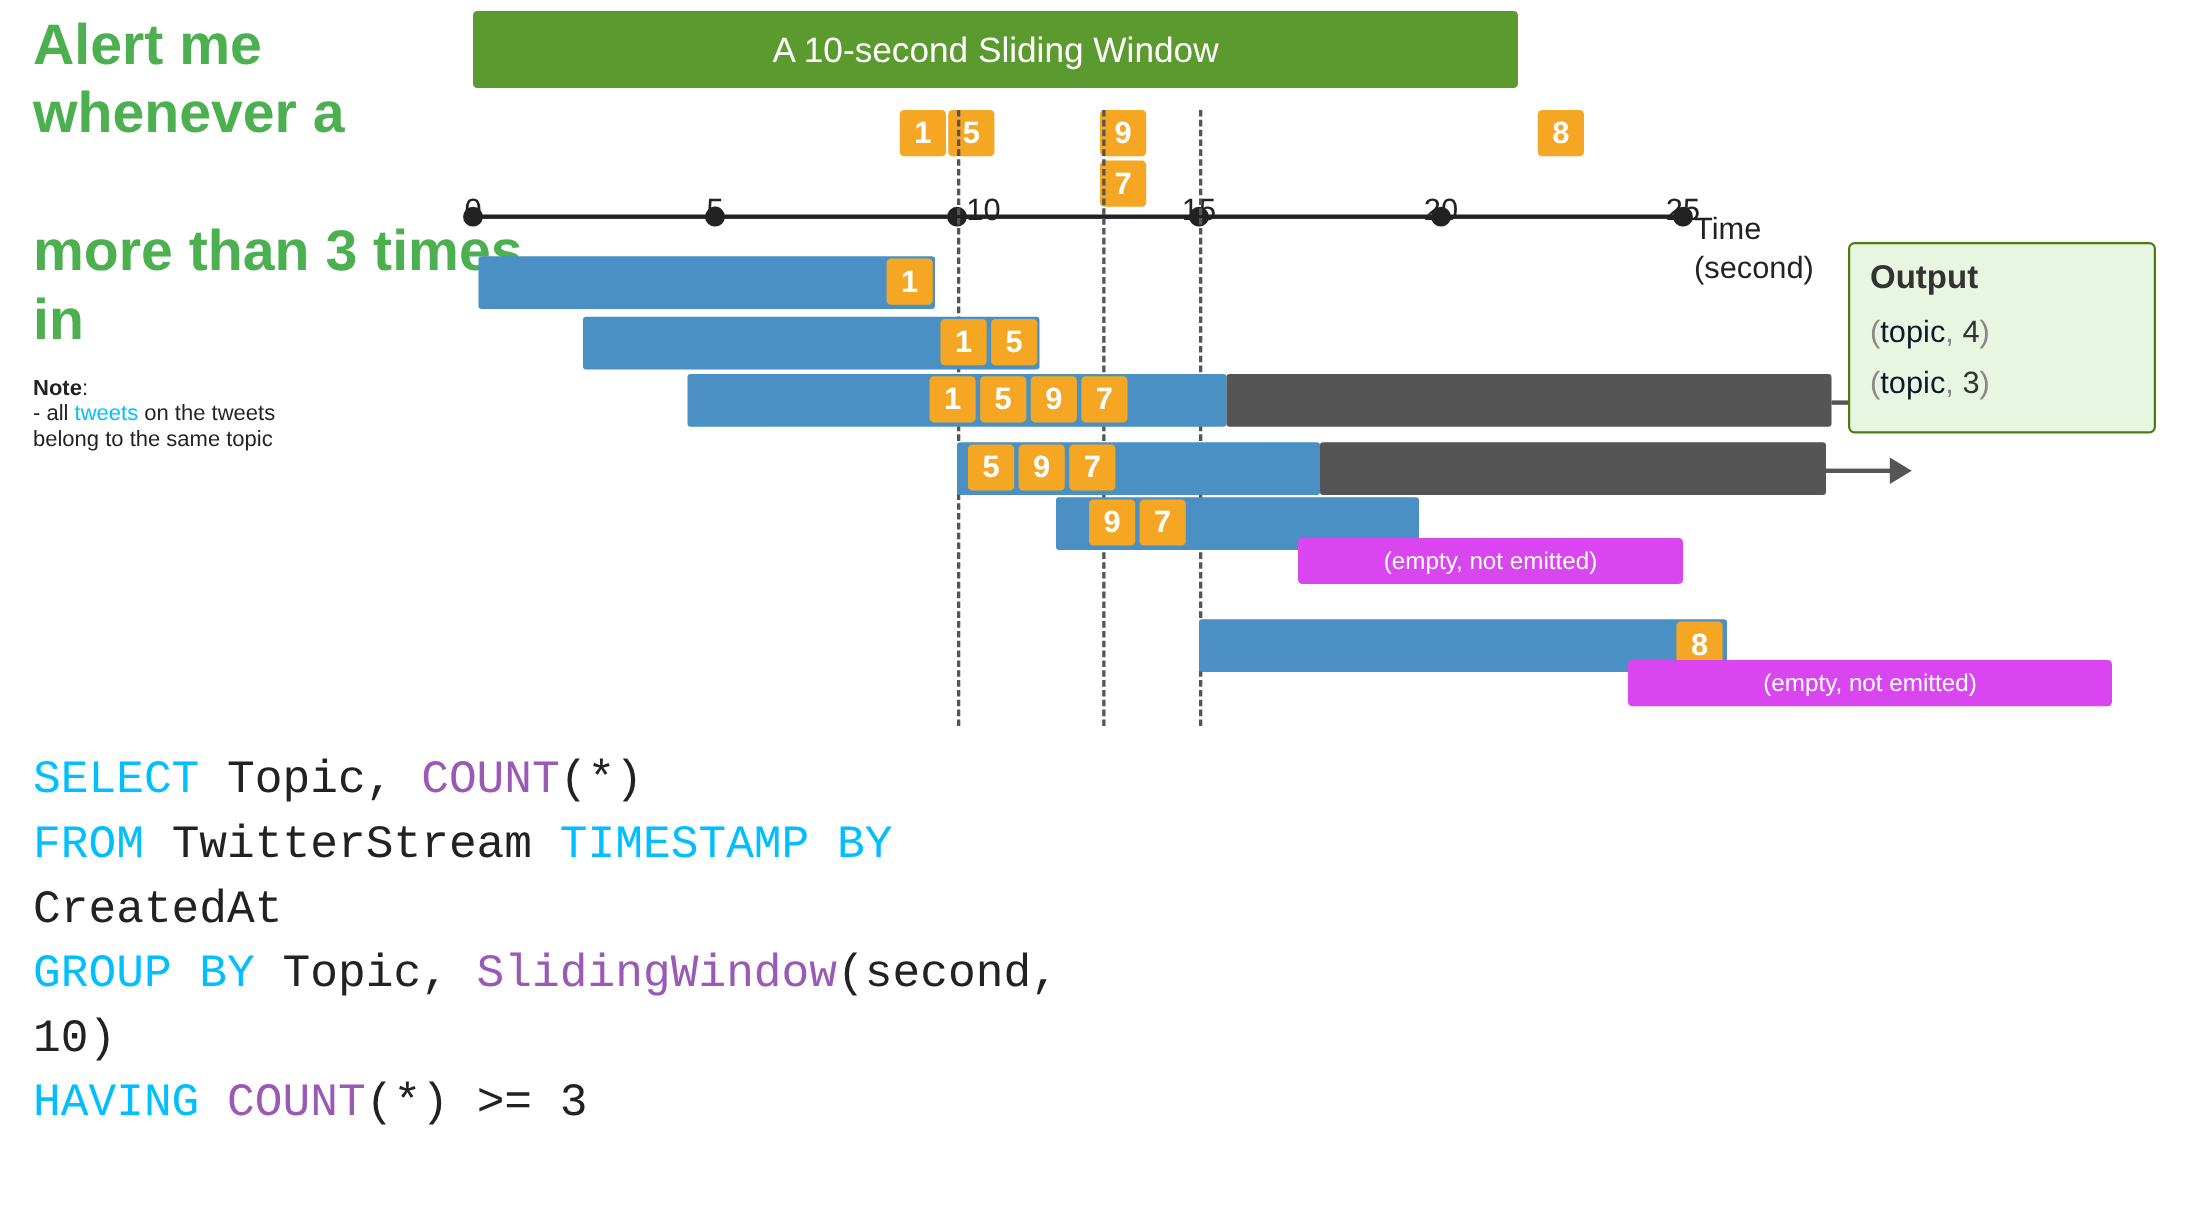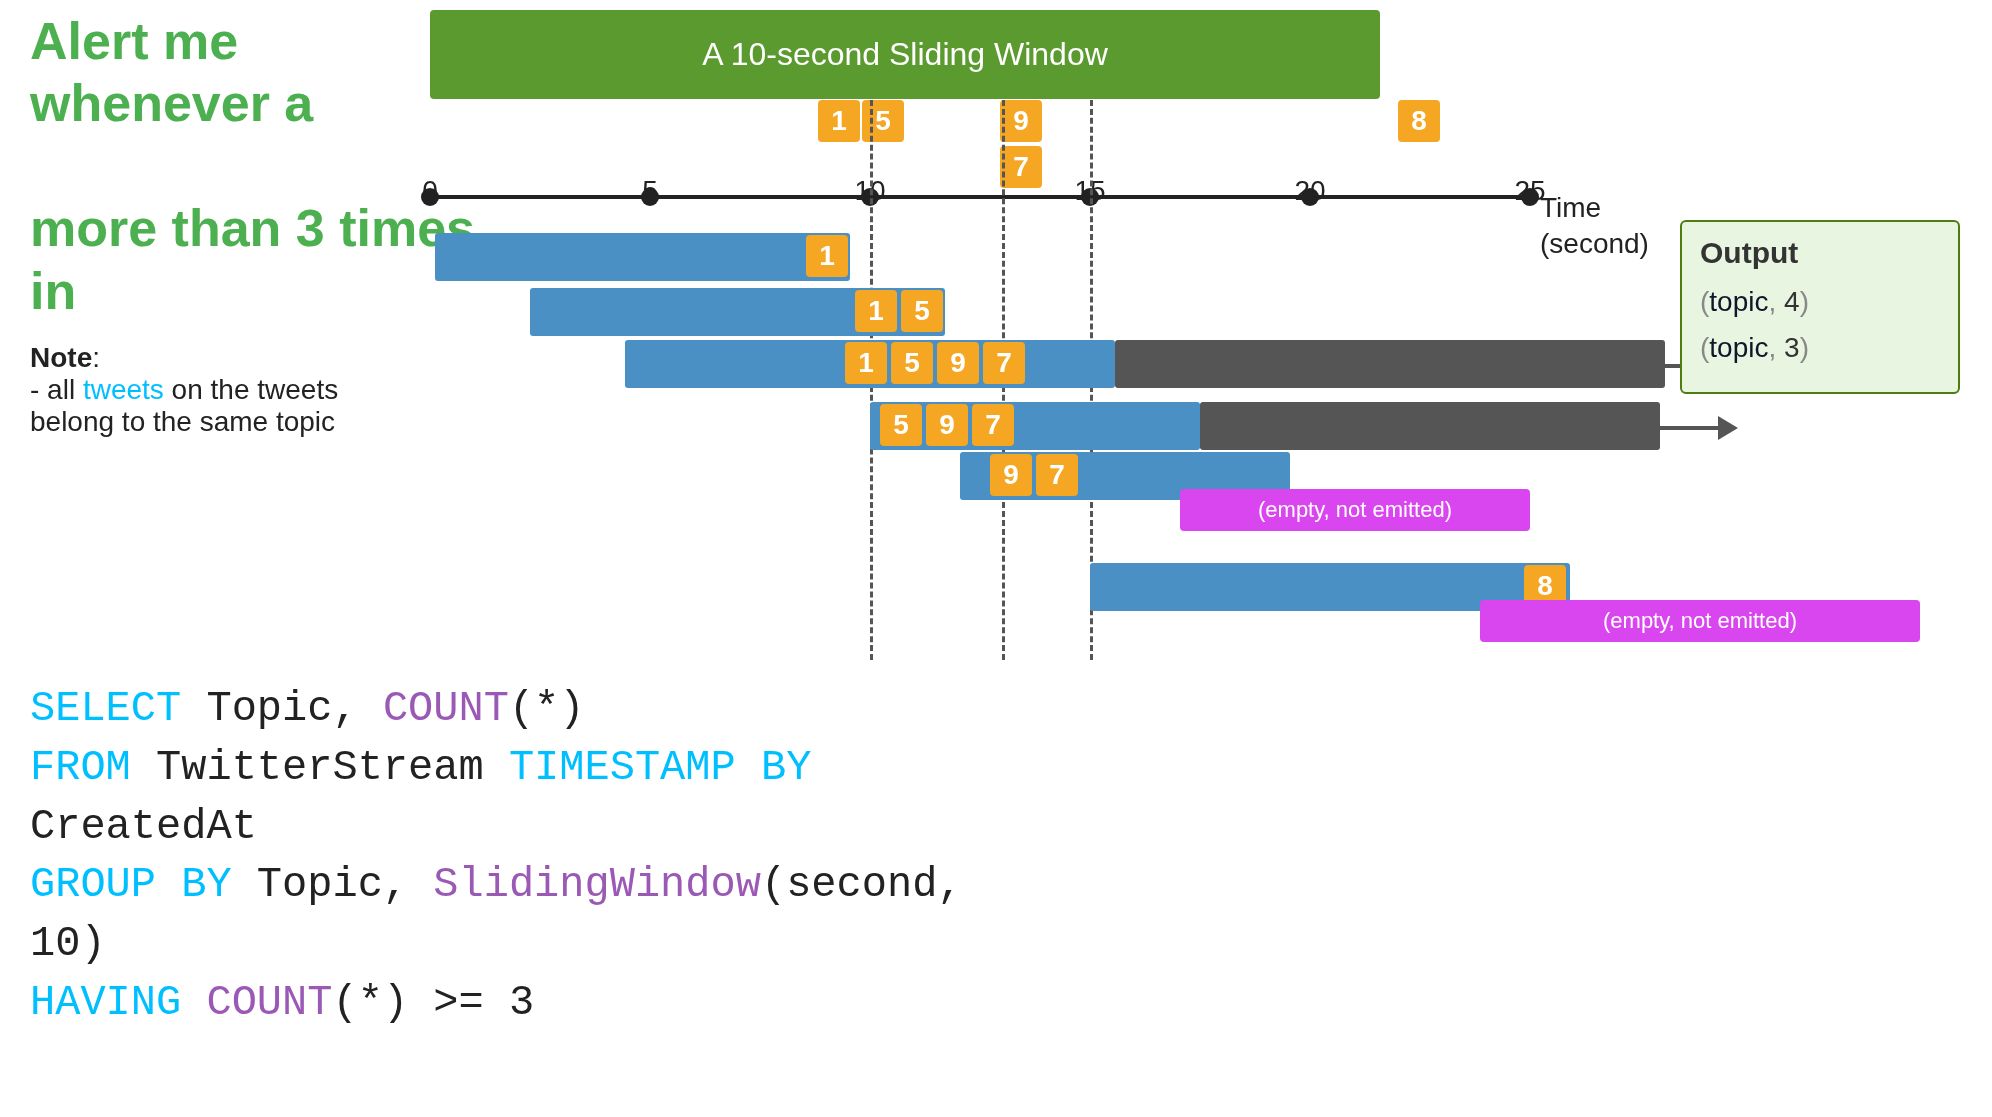--- a/index.html
+++ b/index.html
@@ -20,21 +20,21 @@
       width: 450px;
     }
     .alert-text {
       font-size: 52px;
       font-weight: bold;
       color: #4CAF50;
       line-height: 1.2;
     }
     .note-section {
       margin-top: 20px;
-      font-size: 28px;
+      font-size: 20px;
       color: #222;
     }
     .note-section .note-bold {
       font-weight: bold;
     }
     .note-section .tweets-link {
       color: #00BFFF;
     }
 
     
@@ -45,21 +45,21 @@
       width: 1530px;
       height: 700px;
     }
 
     
     .header-bar {
       position: absolute;
       left: 0;
       top: 0;
       width: 950px;
-      height: 89px;
+      height: 70px;
       background: #5B9A2E;
       border-radius: 4px;
       display: flex;
       align-items: center;
       justify-content: center;
     }
     .header-bar-text {
       color: #ffffff;
       font-size: 32px;
       font-weight: 500;
@@ -253,21 +253,21 @@
 
   <div class="timeline"></div>
 
   <div class="tick-dot" style="left: 0px;"></div>
   <span class="tick-label" style="left: 0px;">0</span>
 
   <div class="tick-dot" style="left: 220px;"></div>
   <span class="tick-label" style="left: 220px;">5</span>
 
   <div class="tick-dot" style="left: 440px;"></div>
-  <span class="tick-label" style="left: 440px;">10</span>
+  <span class="tick-label" style="left: 464px;">10</span>
 
   <div class="tick-dot" style="left: 660px;"></div>
   <span class="tick-label" style="left: 660px;">15</span>
 
   <div class="tick-dot" style="left: 880px;"></div>
   <span class="tick-label" style="left: 880px;">20</span>
 
   <div class="tick-dot" style="left: 1100px;"></div>
   <span class="tick-label" style="left: 1100px;">25</span>
 

